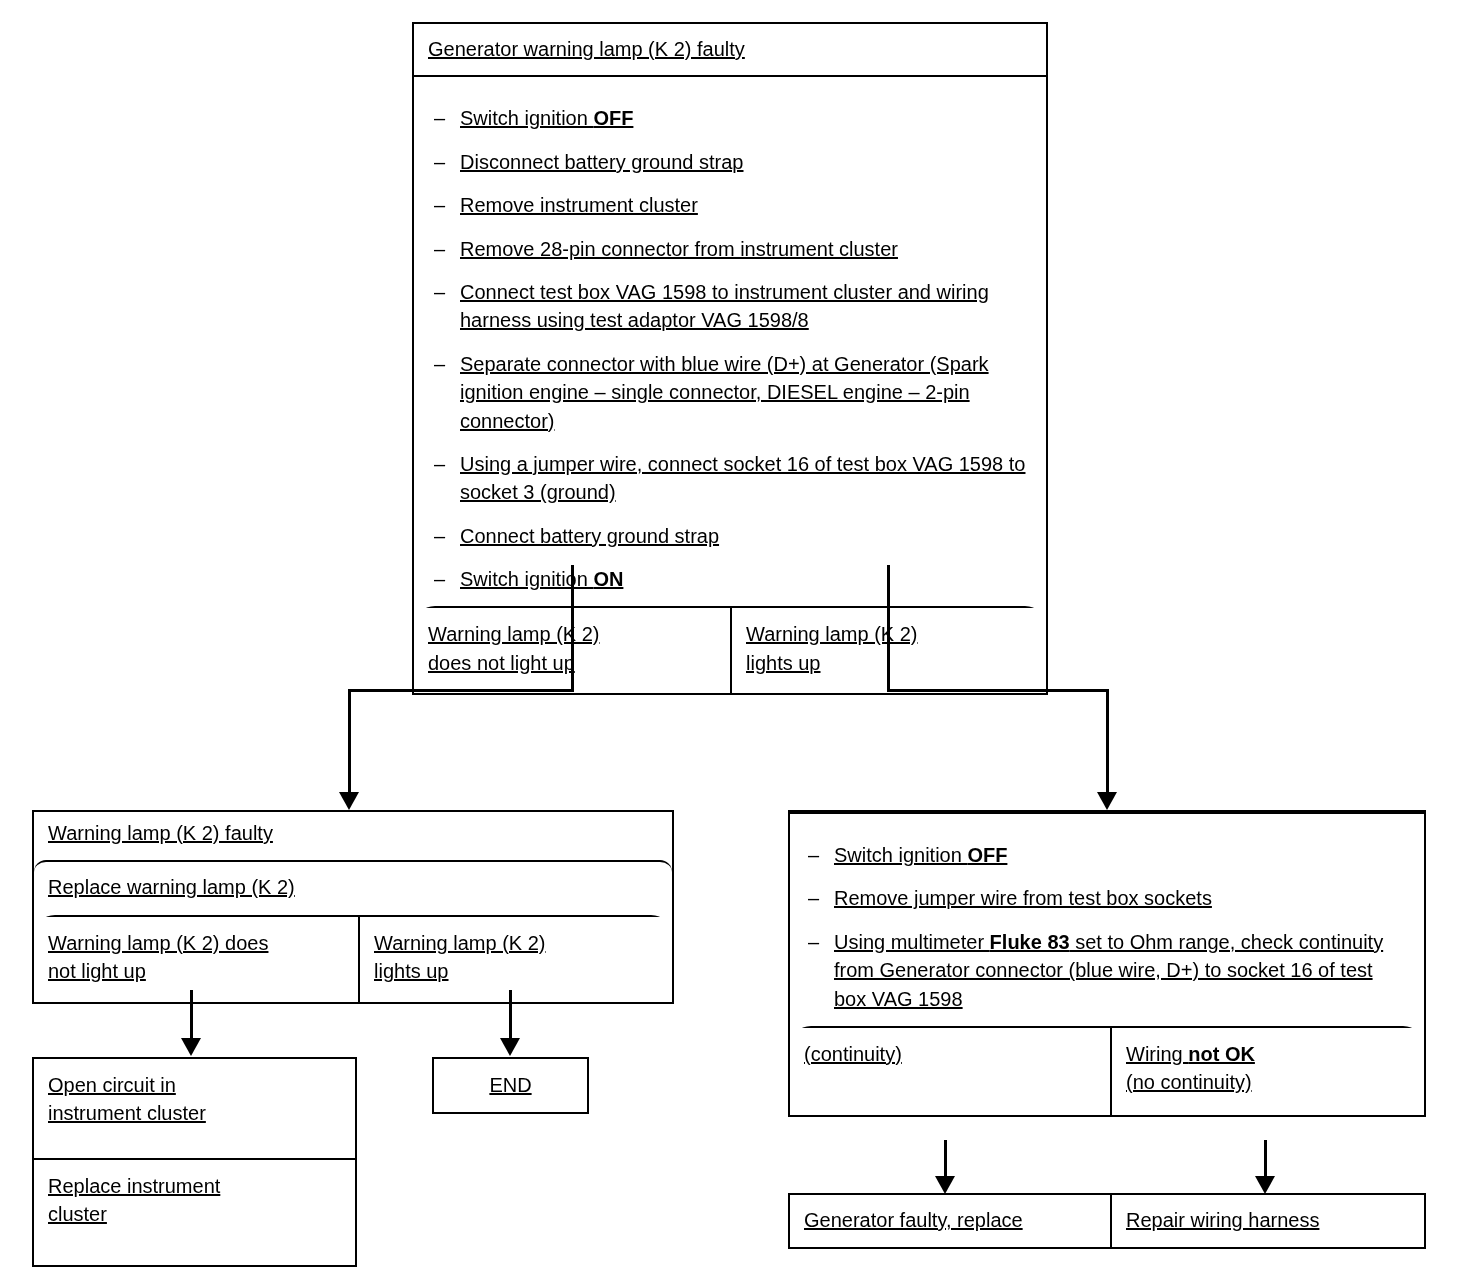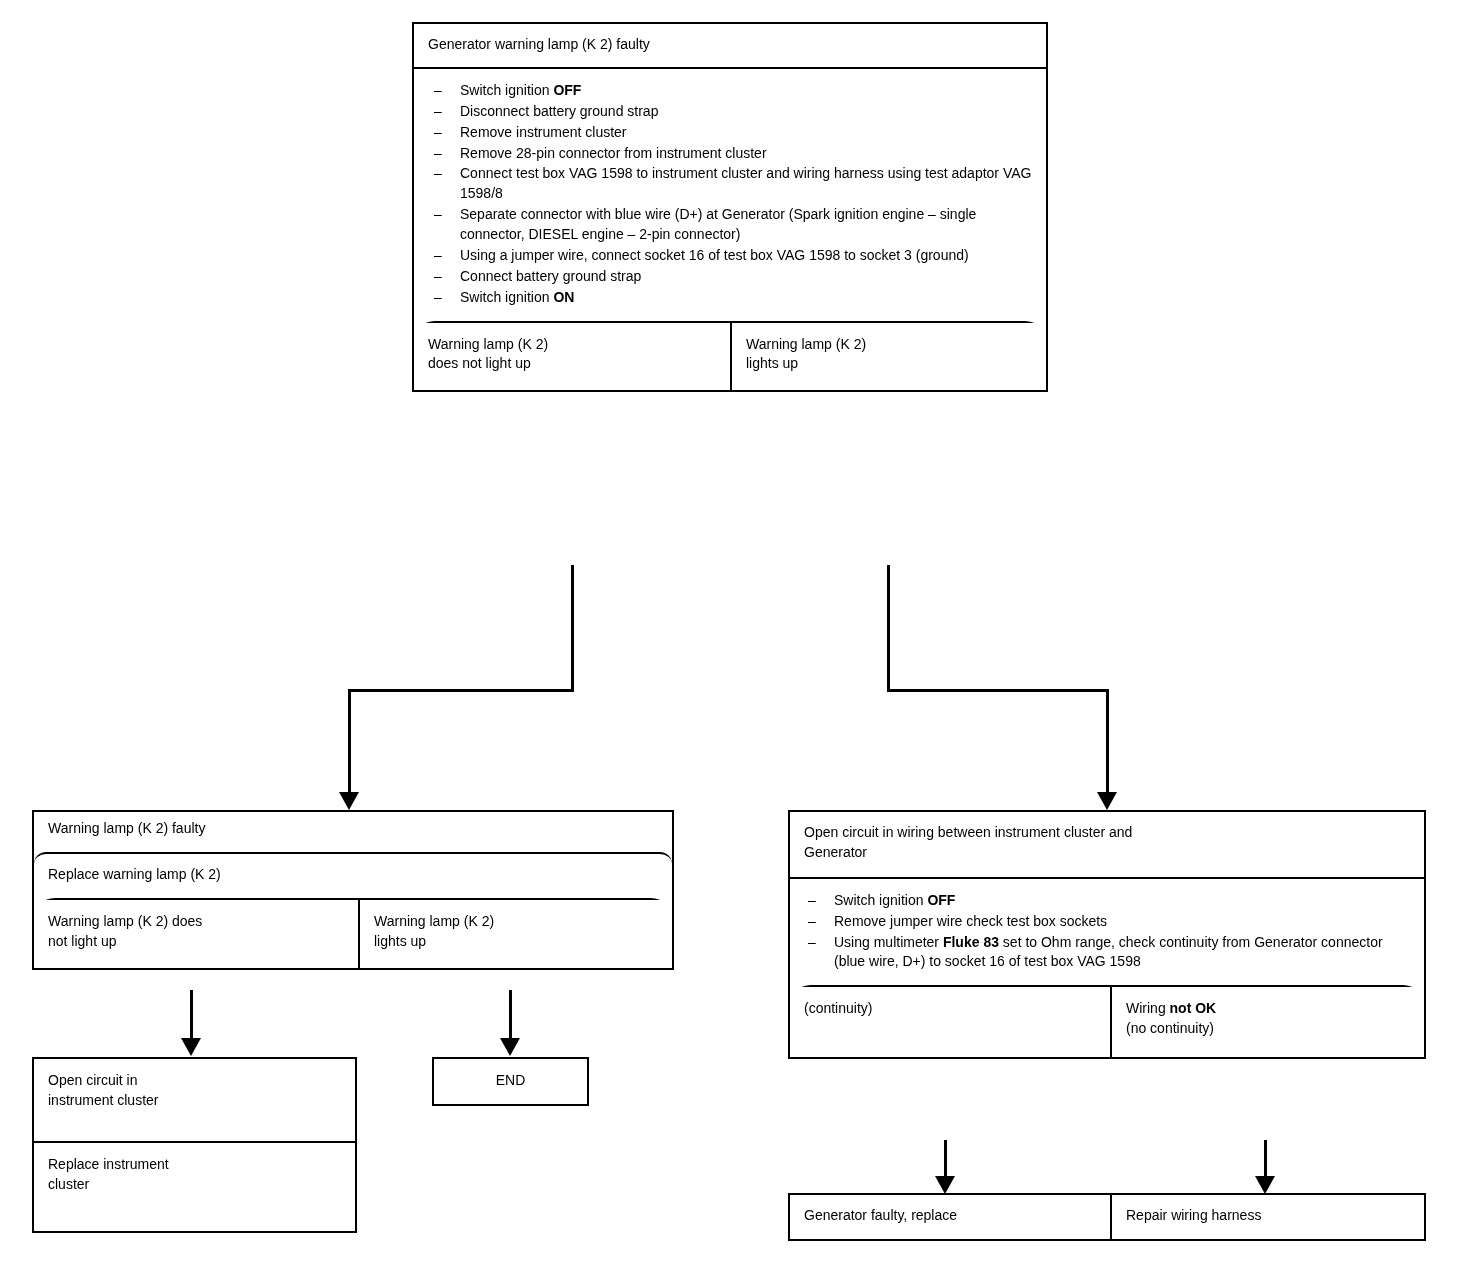--- a/index.html
+++ b/index.html
@@ -23,23 +23,24 @@
   
   .grp {
     position: absolute;
     box-sizing: border-box;
     border: 2px solid #000;
     background: #fff;
   }
   .cell {
     box-sizing: border-box;
     padding: 9px 14px 10px 14px;
-    font-size: 14px;
+    font-size: 20px;
     line-height: 1.42;
     background: #fff;
+    text-decoration: underline;
   }
   .cell.divider-top {
     border-top: 2px solid #000;
   }
   .split {
     display: flex;
     box-sizing: border-box;
     border-top: 2px solid #000;
     border-radius: 21px;
   }
@@ -53,21 +54,21 @@
 
   
   ul.steps {
     list-style: none;
     margin: 0;
     padding: 0;
   }
   ul.steps li {
     position: relative;
     padding-left: 28px;
-    margin: 0 0 1px 0;
+    margin: 15px 0 1px 0;
   }
   ul.steps li::before {
     content: "\2013";
     position: absolute;
     left: 2px;
     top: 0;
   }
   b { font-weight: bold; }
 
   
@@ -175,29 +176,25 @@
   </div>
 
   <div class="grp" style="left:432px; top:1057px; width:157px;">
     <div class="cell center" style="padding:12px 10px 13px 10px;">
       <span>END</span>
     </div>
   </div>
 
   <div class="grp" style="left:788px; top:810px; width:638px;">
 
-    <div class="cell" style="padding:11px 14px 14px 14px;">
-      <div>Open circuit in wiring between instrument cluster and</div>
-      <div>Generator</div>
-    </div>
 
     <div class="cell divider-top" style="padding:12px 14px 12px 16px;">
       <ul class="steps">
         <li><span>Switch ignition <b>OFF</b></span></li>
-        <li><span>Remove jumper wire check test box sockets</span></li>
+        <li><span>Remove jumper wire from test box sockets</span></li>
         <li><span>Using multimeter <b>Fluke 83</b> set to Ohm range, check continuity from Generator connector (blue wire, D+) to socket 16 of test box VAG 1598</span></li>
       </ul>
     </div>
 
     <div class="split">
       <div class="cell" style="width:320px; padding:12px 14px 18px 14px;">
         <div>(continuity)</div>
       </div>
       <div class="cell" style="width:314px; padding:12px 14px 18px 14px;">
         <div>Wiring <b>not OK</b></div>

